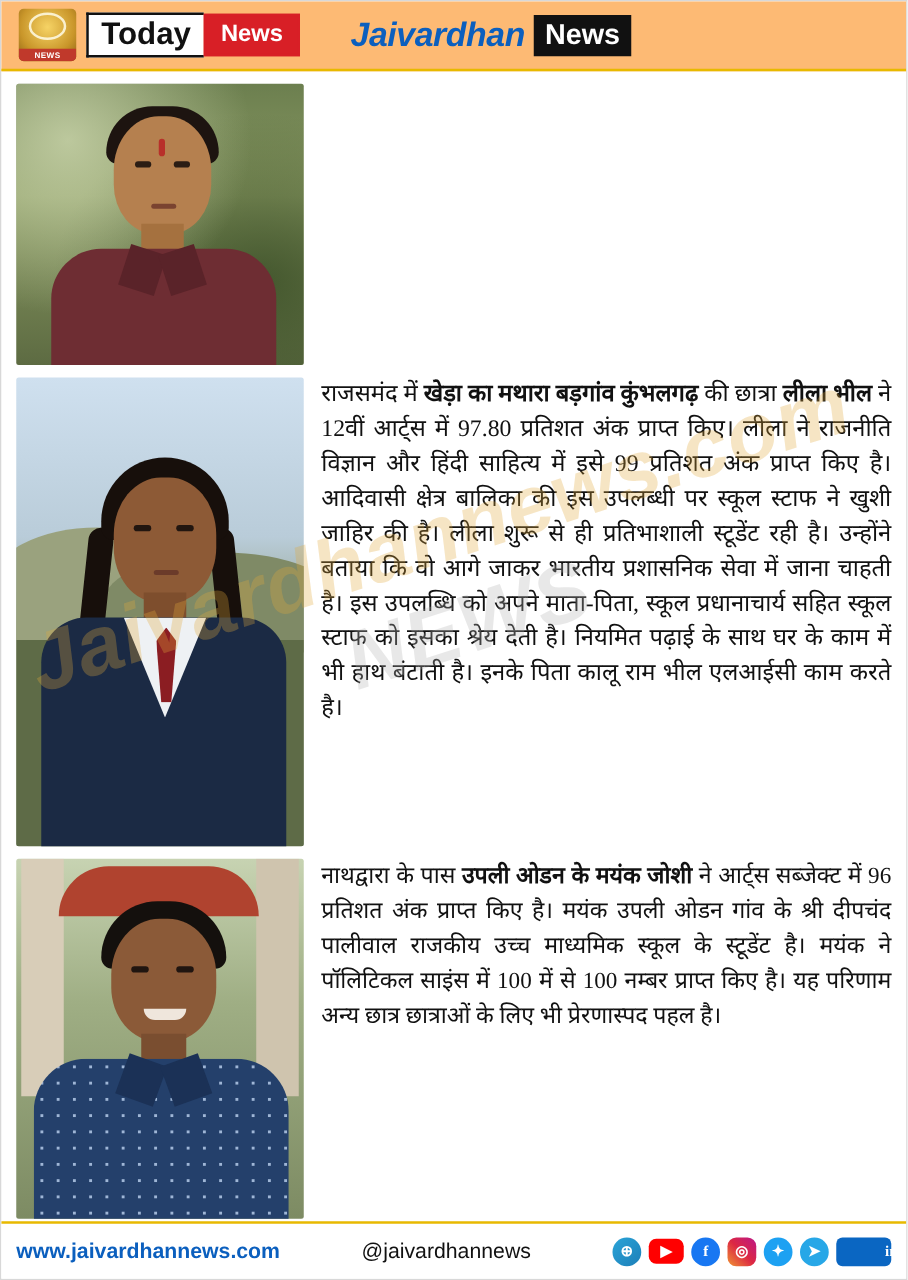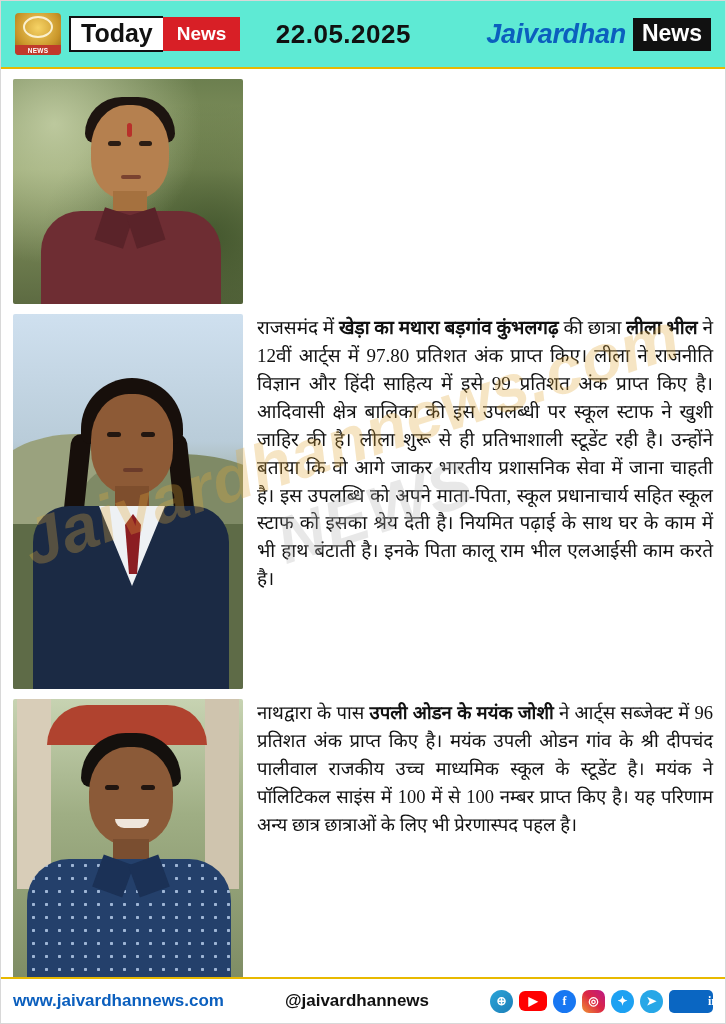--- a/index.html
+++ b/index.html
@@ -12,25 +12,25 @@
     position: relative;
     width: 726px; height: 1024px;
     background: #ffffff;
     overflow: hidden;
     border: 1px solid #d8d8d8;
   }
 
   
   .header {
     position: relative;
-    height: 68px;
+    height: 56px;
     display: flex;
     align-items: center;
     padding: 0 14px;
-    background: #5eead4;
+    background: #fdba74;
     border-bottom: 2px solid #e8b900;
   }
   .logo-badge {
     width: 46px; height: 42px;
     border-radius: 4px;
     background: radial-gradient(circle at 50% 35%, #f6d365 0%, #c9962a 60%, #8a5f12 100%);
     display: flex; flex-direction: column;
     align-items: center; justify-content: flex-end;
     color: #fff;
     flex: 0 0 auto;
@@ -207,21 +207,21 @@
     color: #0b5fbe;
     font-size: 17px;
     font-weight: bold;
     flex: 0 0 auto;
   }
   .handle {
     flex: 1 1 auto;
     text-align: center;
     font-size: 17px;
     color: #111;
-    font-weight: 700;
+    font-weight: 400;
   }
   .social {
     display: flex; align-items: center; gap: 6px; flex: 0 0 auto;
   }
   .si {
     width: 23px; height: 23px; border-radius: 50%;
     display: flex; align-items: center; justify-content: center;
     color: #fff; font-size: 12px; font-weight: bold;
     font-family: "Liberation Serif", serif;
   }
@@ -238,21 +238,20 @@
 
 <div class="page">
 
   <div class="header">
     <div class="logo-badge">
       <div class="ring"></div>
       <div class="logo-text">NEWS</div>
     </div>
     <div class="today-chip">Today</div>
     <div class="news-chip">News</div>
-    <div class="header-date">22.05.2025</div>
     <div class="brand">
       <span class="brand-name">Jaivardhan</span>
       <span class="brand-news">News</span>
     </div>
   </div>
 
   <div class="content">
 
     <div class="watermark">
       <span>Jaivardhannews.com</span>

